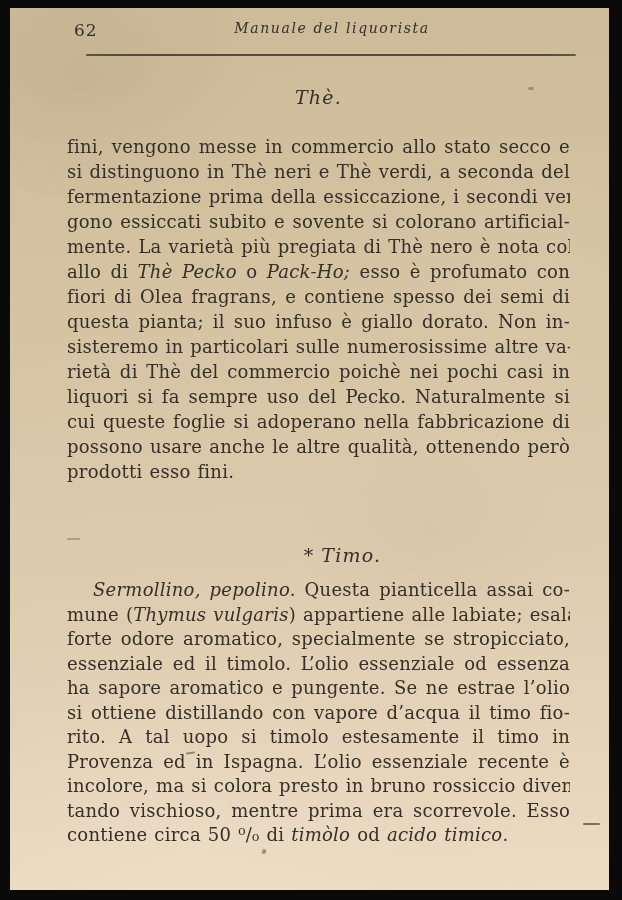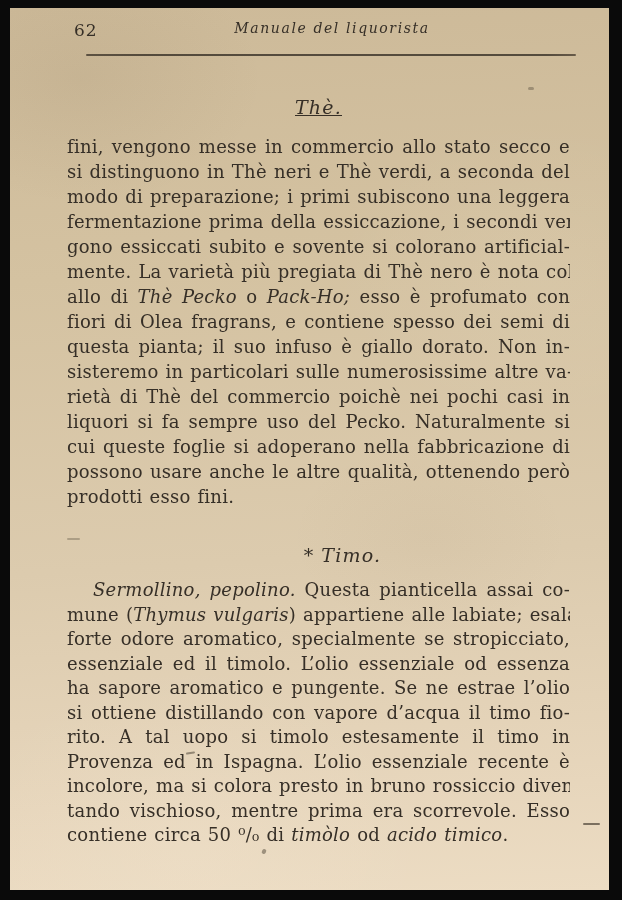--- a/index.html
+++ b/index.html
@@ -71,21 +71,21 @@
     opacity: 0.85;
     border-radius: 1px;
   }
   .heading {
     text-align: center;
     font-size: 19px;
     letter-spacing: 1px;
   }
   .heading i { letter-spacing: 1.2px; }
   .section { position: absolute; left: 57px; width: 503px; }
-  .sec-the-heading   { top: 88px; text-decoration: underline; }
+  .sec-the-heading   { top: 78px; }
   .sec-the-lines     { top: 126px; }
   .sec-timo-heading  { top: 536px; padding-left: 24px; }
   .sec-timo-lines    { top: 570px; }
   .lines {
     font-size: 18px;
     letter-spacing: 0.25px;
     word-spacing: 1px;
   }
   .sec-the-lines .line  { line-height: 25px; height: 25px; }
   .sec-timo-lines .line { line-height: 24.5px; height: 24.5px; }
@@ -115,21 +115,20 @@
     <div class="header-row">
       <span class="page-number">62</span>
       <span class="running-title">Manuale del liquorista</span>
     </div>
     <div class="header-rule"></div>
 
     <div class="section heading sec-the-heading"><i>Thè.</i></div>
     <div class="section lines sec-the-lines">
         <div class="line"><span>fini, vengono messe in commercio allo stato secco e</span></div>
         <div class="line"><span>si distinguono in Thè neri e Thè verdi, a seconda del</span></div>
-        <div class="line"><span>modo di preparazione; i primi subiscono una leggera</span></div>
         <div class="line"><span>fermentazione prima della essiccazione, i secondi ven-</span></div>
         <div class="line"><span>gono essiccati subito e sovente si colorano artificial-</span></div>
         <div class="line"><span>mente. La varietà più pregiata di Thè nero è nota col</span></div>
         <div class="line"><span>allo di </span><i>Thè Pecko</i><span> o </span><i>Pack-Ho;</i><span> esso è profumato con</span></div>
         <div class="line"><span>fiori di Olea fragrans, e contiene spesso dei semi di</span></div>
         <div class="line"><span>questa pianta; il suo infuso è giallo dorato. Non in-</span></div>
         <div class="line"><span>sisteremo in particolari sulle numerosissime altre va-</span></div>
         <div class="line"><span>rietà di Thè del commercio poichè nei pochi casi in</span></div>
         <div class="line"><span>liquori si fa sempre uso del Pecko. Naturalmente si</span></div>
         <div class="line"><span>cui queste foglie si adoperano nella fabbricazione di</span></div>

